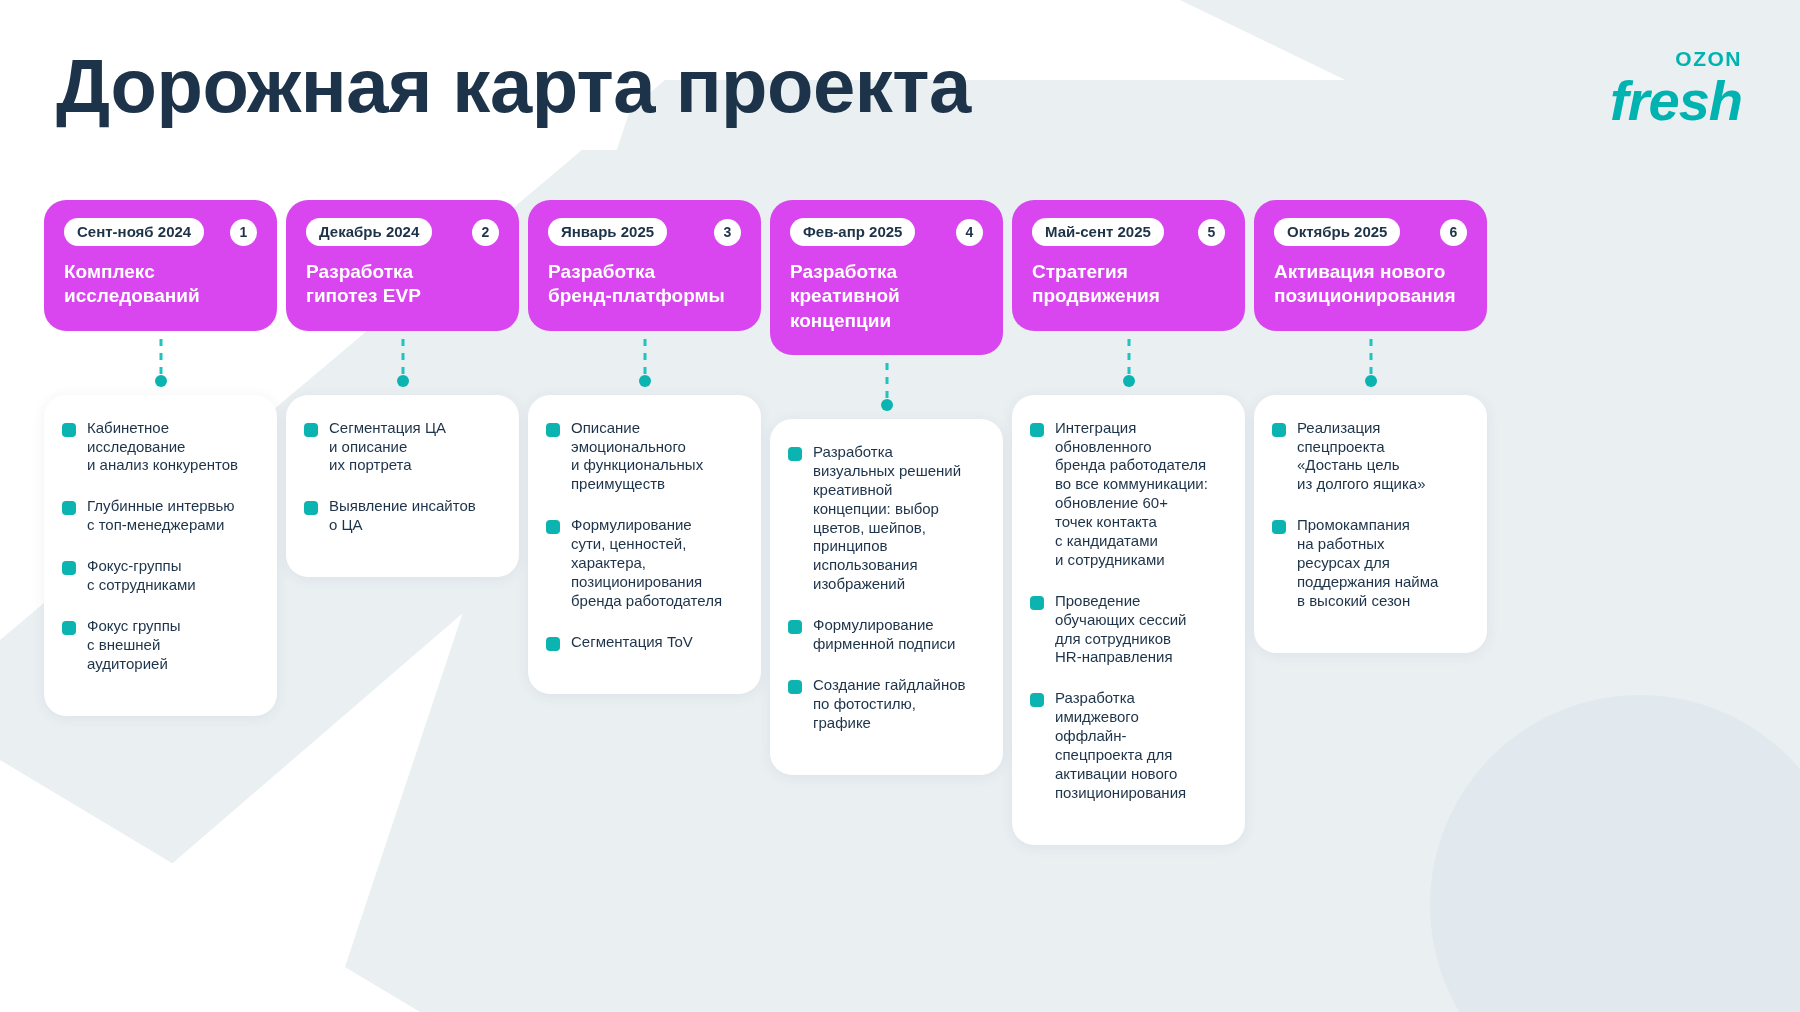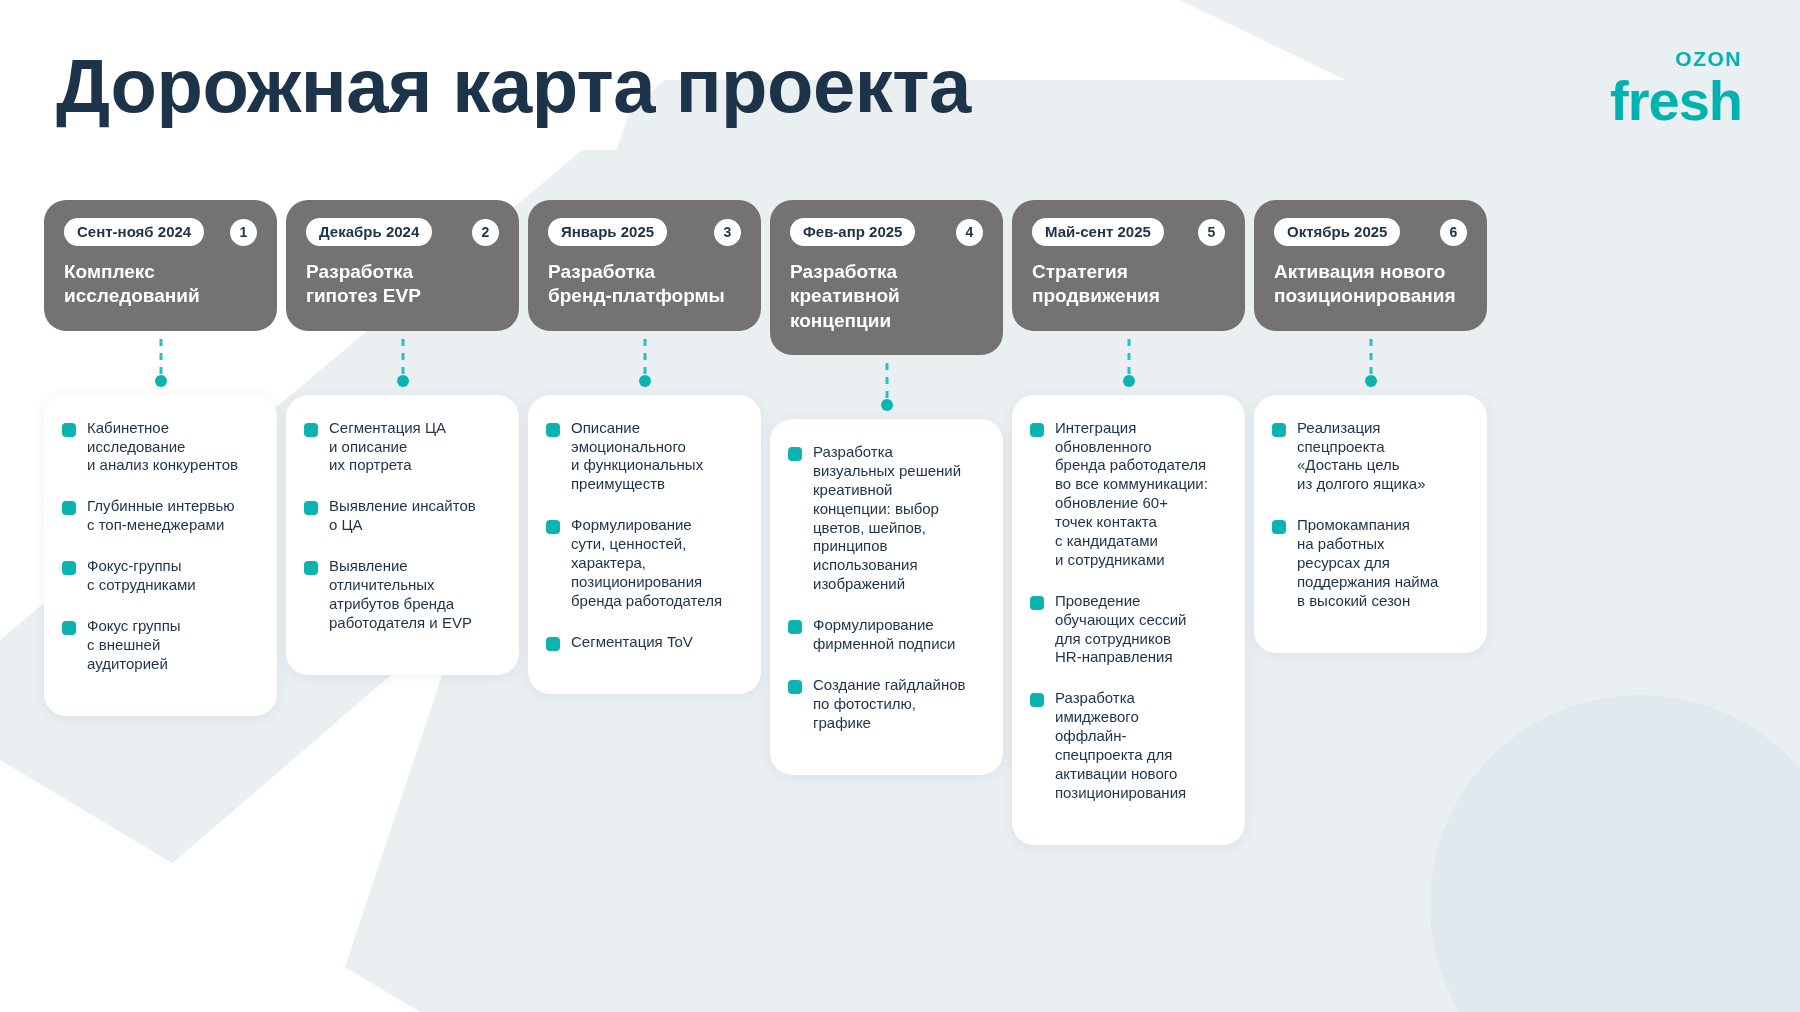--- a/index.html
+++ b/index.html
@@ -57,20 +57,21 @@
     color: #00b2b0;
     display: block;
   }
   .logo-bottom {
     font-size: 56px;
     font-weight: bold;
     letter-spacing: -1px;
     color: #00b2b0;
     display: block;
     margin-top: 4px;
+    font-style: italic;
   }
 
   
   .columns {
     position: absolute;
     top: 200px;
     left: 44px;
     width: 1712px;
     display: flex;
     gap: 9px;
@@ -79,21 +80,21 @@
   .column {
     width: 233px;
     flex: 0 0 233px;
     display: flex;
     flex-direction: column;
     align-items: stretch;
   }
 
   
   .phase-card {
-    background: #737373;
+    background: #d946ef;
     border-radius: 22px;
     padding: 18px 20px 22px 20px;
     min-height: 128px;
     position: relative;
   }
   .phase-top {
     display: flex;
     align-items: center;
     justify-content: space-between;
     gap: 6px;
@@ -269,27 +270,20 @@
         <span class="bullet-marker"></span>
         <span class="bullet-text">Сегментация ЦА
 и описание
 их портрета</span>
       </li>
       <li class="bullet-item">
         <span class="bullet-marker"></span>
         <span class="bullet-text">Выявление инсайтов
 о ЦА</span>
       </li>
-      <li class="bullet-item">
-        <span class="bullet-marker"></span>
-        <span class="bullet-text">Выявление
-отличительных
-атрибутов бренда
-работодателя и EVP</span>
-      </li>
         </ul>
     </div>
     </div>
     <div class="column">
     <div class="phase-card">
       <div class="phase-top">
         <span class="period-pill">Январь 2025</span>
         <span class="step-badge">3</span>
       </div>
       <div class="phase-title">Разработка

